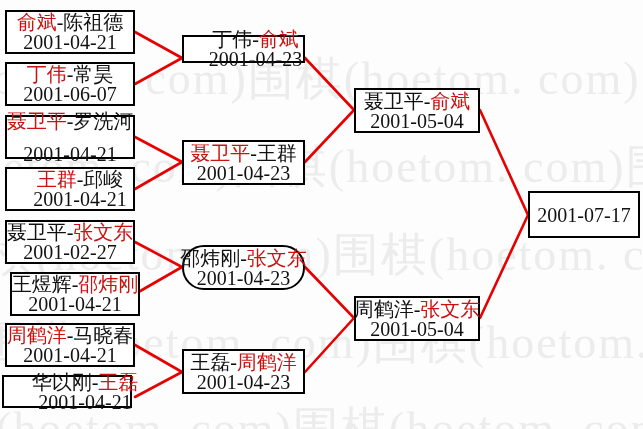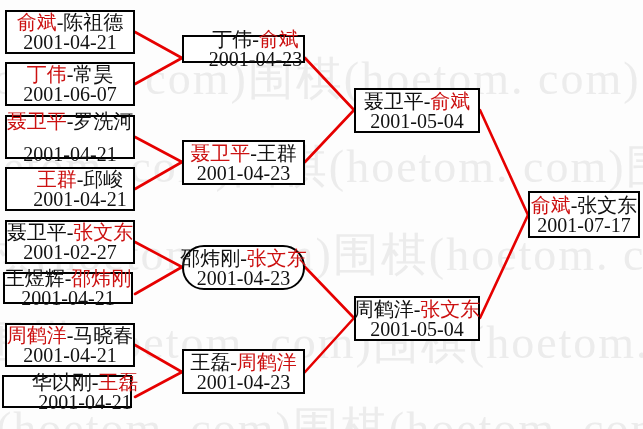--- a/index.html
+++ b/index.html
@@ -95,21 +95,21 @@
     <div class="date">2001-04-21</div>
   </div>
   <div class="match" style="left:5px; top:167px; width:130px; height:44px;padding-left:20px;">
     <div class="names"><span class="p win">王群</span><span class="dash">-</span><span class="p">邱峻</span></div>
     <div class="date">2001-04-21</div>
   </div>
   <div class="match" style="left:5px; top:220px; width:130px; height:44px;">
     <div class="names"><span class="p">聂卫平</span><span class="dash">-</span><span class="p win">张文东</span></div>
     <div class="date">2001-02-27</div>
   </div>
-  <div class="match" style="left:3px; top:272px; width:130px; height:32px;">
+  <div class="match" style="left:10px; top:272px; width:130px; height:44px;">
     <div class="names"><span class="p">王煜辉</span><span class="dash">-</span><span class="p win">邵炜刚</span></div>
     <div class="date">2001-04-21</div>
   </div>
   <div class="match" style="left:5px; top:323px; width:130px; height:44px;">
     <div class="names"><span class="p win">周鹤洋</span><span class="dash">-</span><span class="p">马晓春</span></div>
     <div class="date">2001-04-21</div>
   </div>
   <div class="match" style="left:2px; top:375px; width:130px; height:33px;padding-left:36px;">
     <div class="names"><span class="p">华以刚</span><span class="dash">-</span><span class="p win">王磊</span></div>
     <div class="date">2001-04-21</div>
@@ -135,17 +135,16 @@
   <div class="match" style="left:354px; top:88px; width:126px; height:45px;">
     <div class="names"><span class="p">聂卫平</span><span class="dash">-</span><span class="p win">俞斌</span></div>
     <div class="date">2001-05-04</div>
   </div>
   <div class="match" style="left:354px; top:296px; width:126px; height:45px;">
     <div class="names"><span class="p">周鹤洋</span><span class="dash">-</span><span class="p win">张文东</span></div>
     <div class="date">2001-05-04</div>
   </div>
 
   <div class="match" style="left:528px; top:191px; width:112px; height:47px;">
-    <div class="names"><span class="p win">俞斌</span><span class="dash">-</span><span class="p">张文东</span></div>
     <div class="date">2001-07-17</div>
   </div>
 
 </div>
 
 </body></html>

